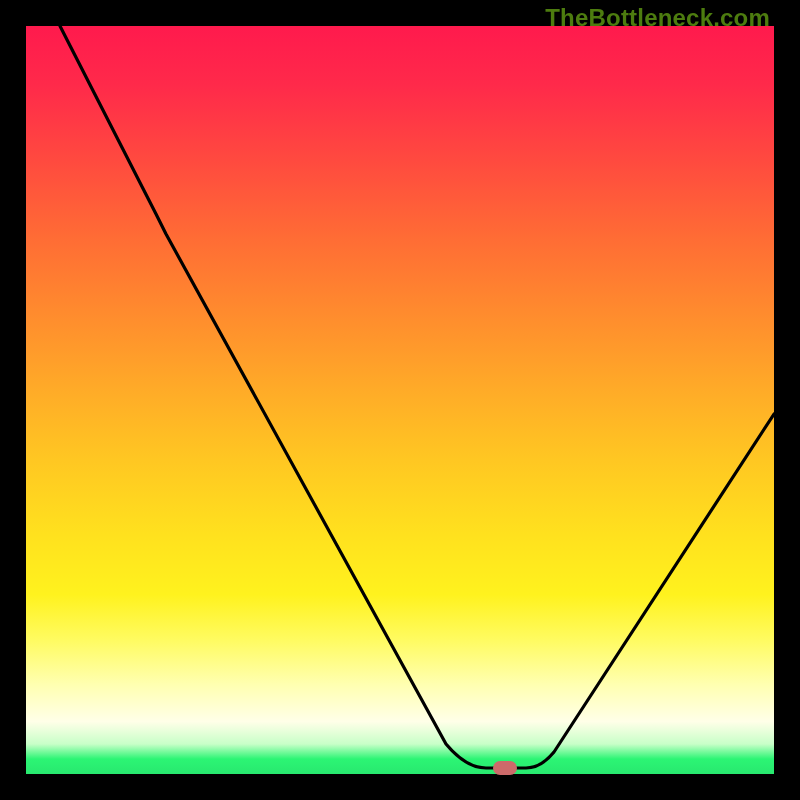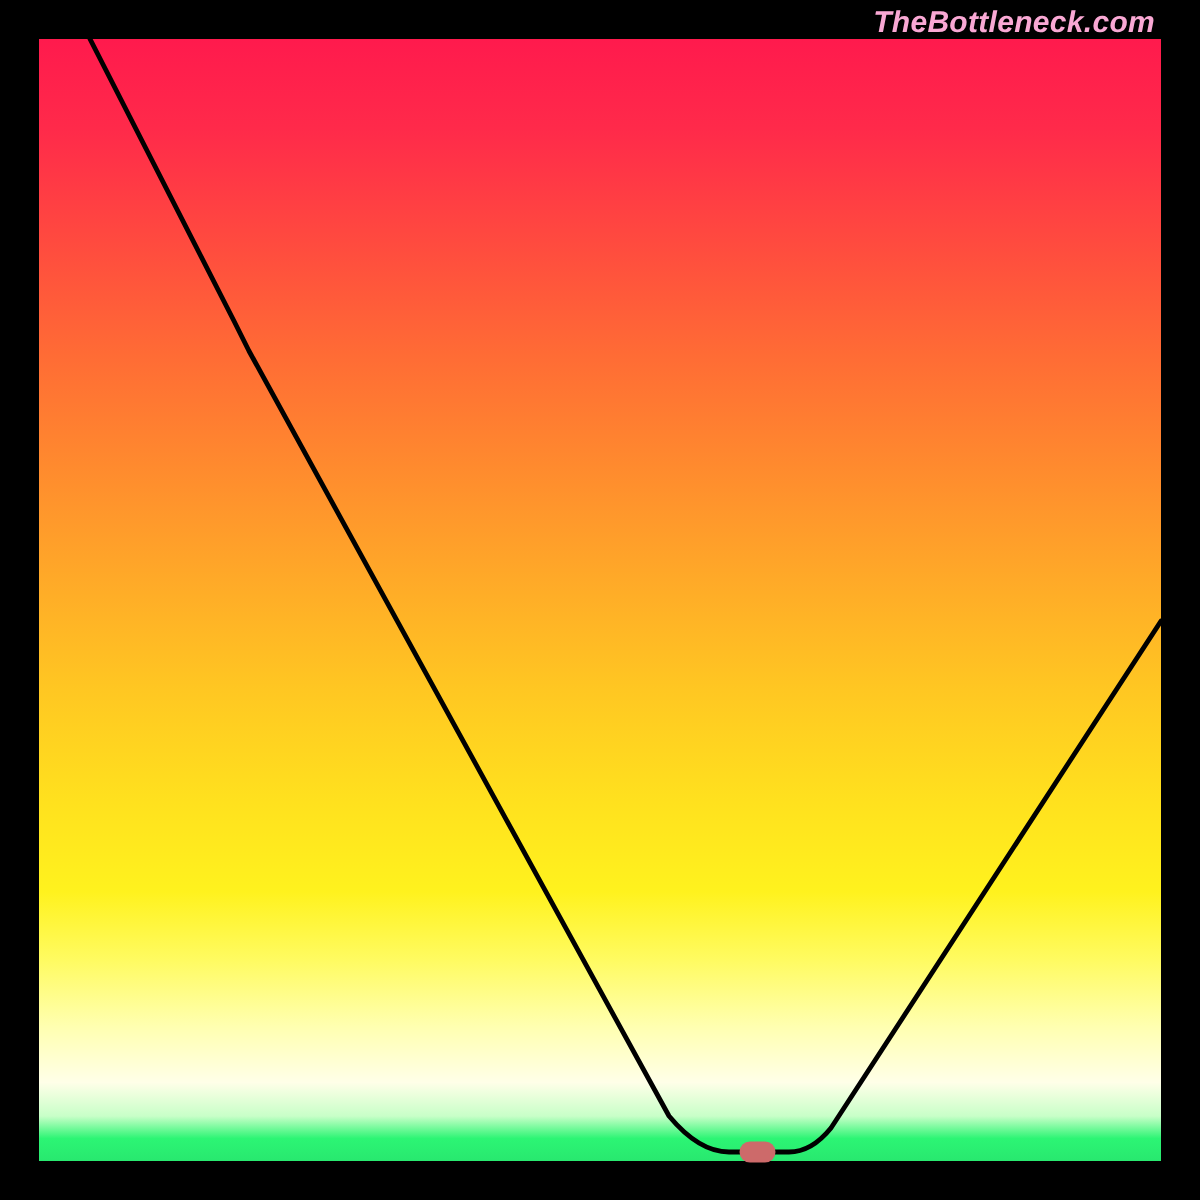--- a/index.html
+++ b/index.html
@@ -57,25 +57,24 @@
     height: 14px;
     background: #cd6a6a;
     border-radius: 7px;
     transform: translate(-50%, -50%);
   }
   .watermark {
     position: absolute;
     top: 4px;
     right: 30px;
     font-family: Arial, Helvetica, sans-serif;
-    font-size: 20px;
+    font-size: 24px;
     font-weight: 600;
-    color: #f9a8d4;
+    color: #4d7c0f;
     letter-spacing: 0.2px;
-    font-style: italic;
   }
 </style>
 </head>
 <body>
 
 <div class="frame">
   <div class="gradient"></div>
 
   <svg class="curve" viewBox="0 0 748 748" preserveAspectRatio="none">
     <path id="curve-path" d="M 34 0 L 130 188 Q 135 198 140 208 L 420 718 Q 440 742 460 742 L 500 742 Q 515 742 528 726 L 748 388" stroke="#000" stroke-width="3.2" fill="none" stroke-linecap="round" stroke-linejoin="round"></path>

